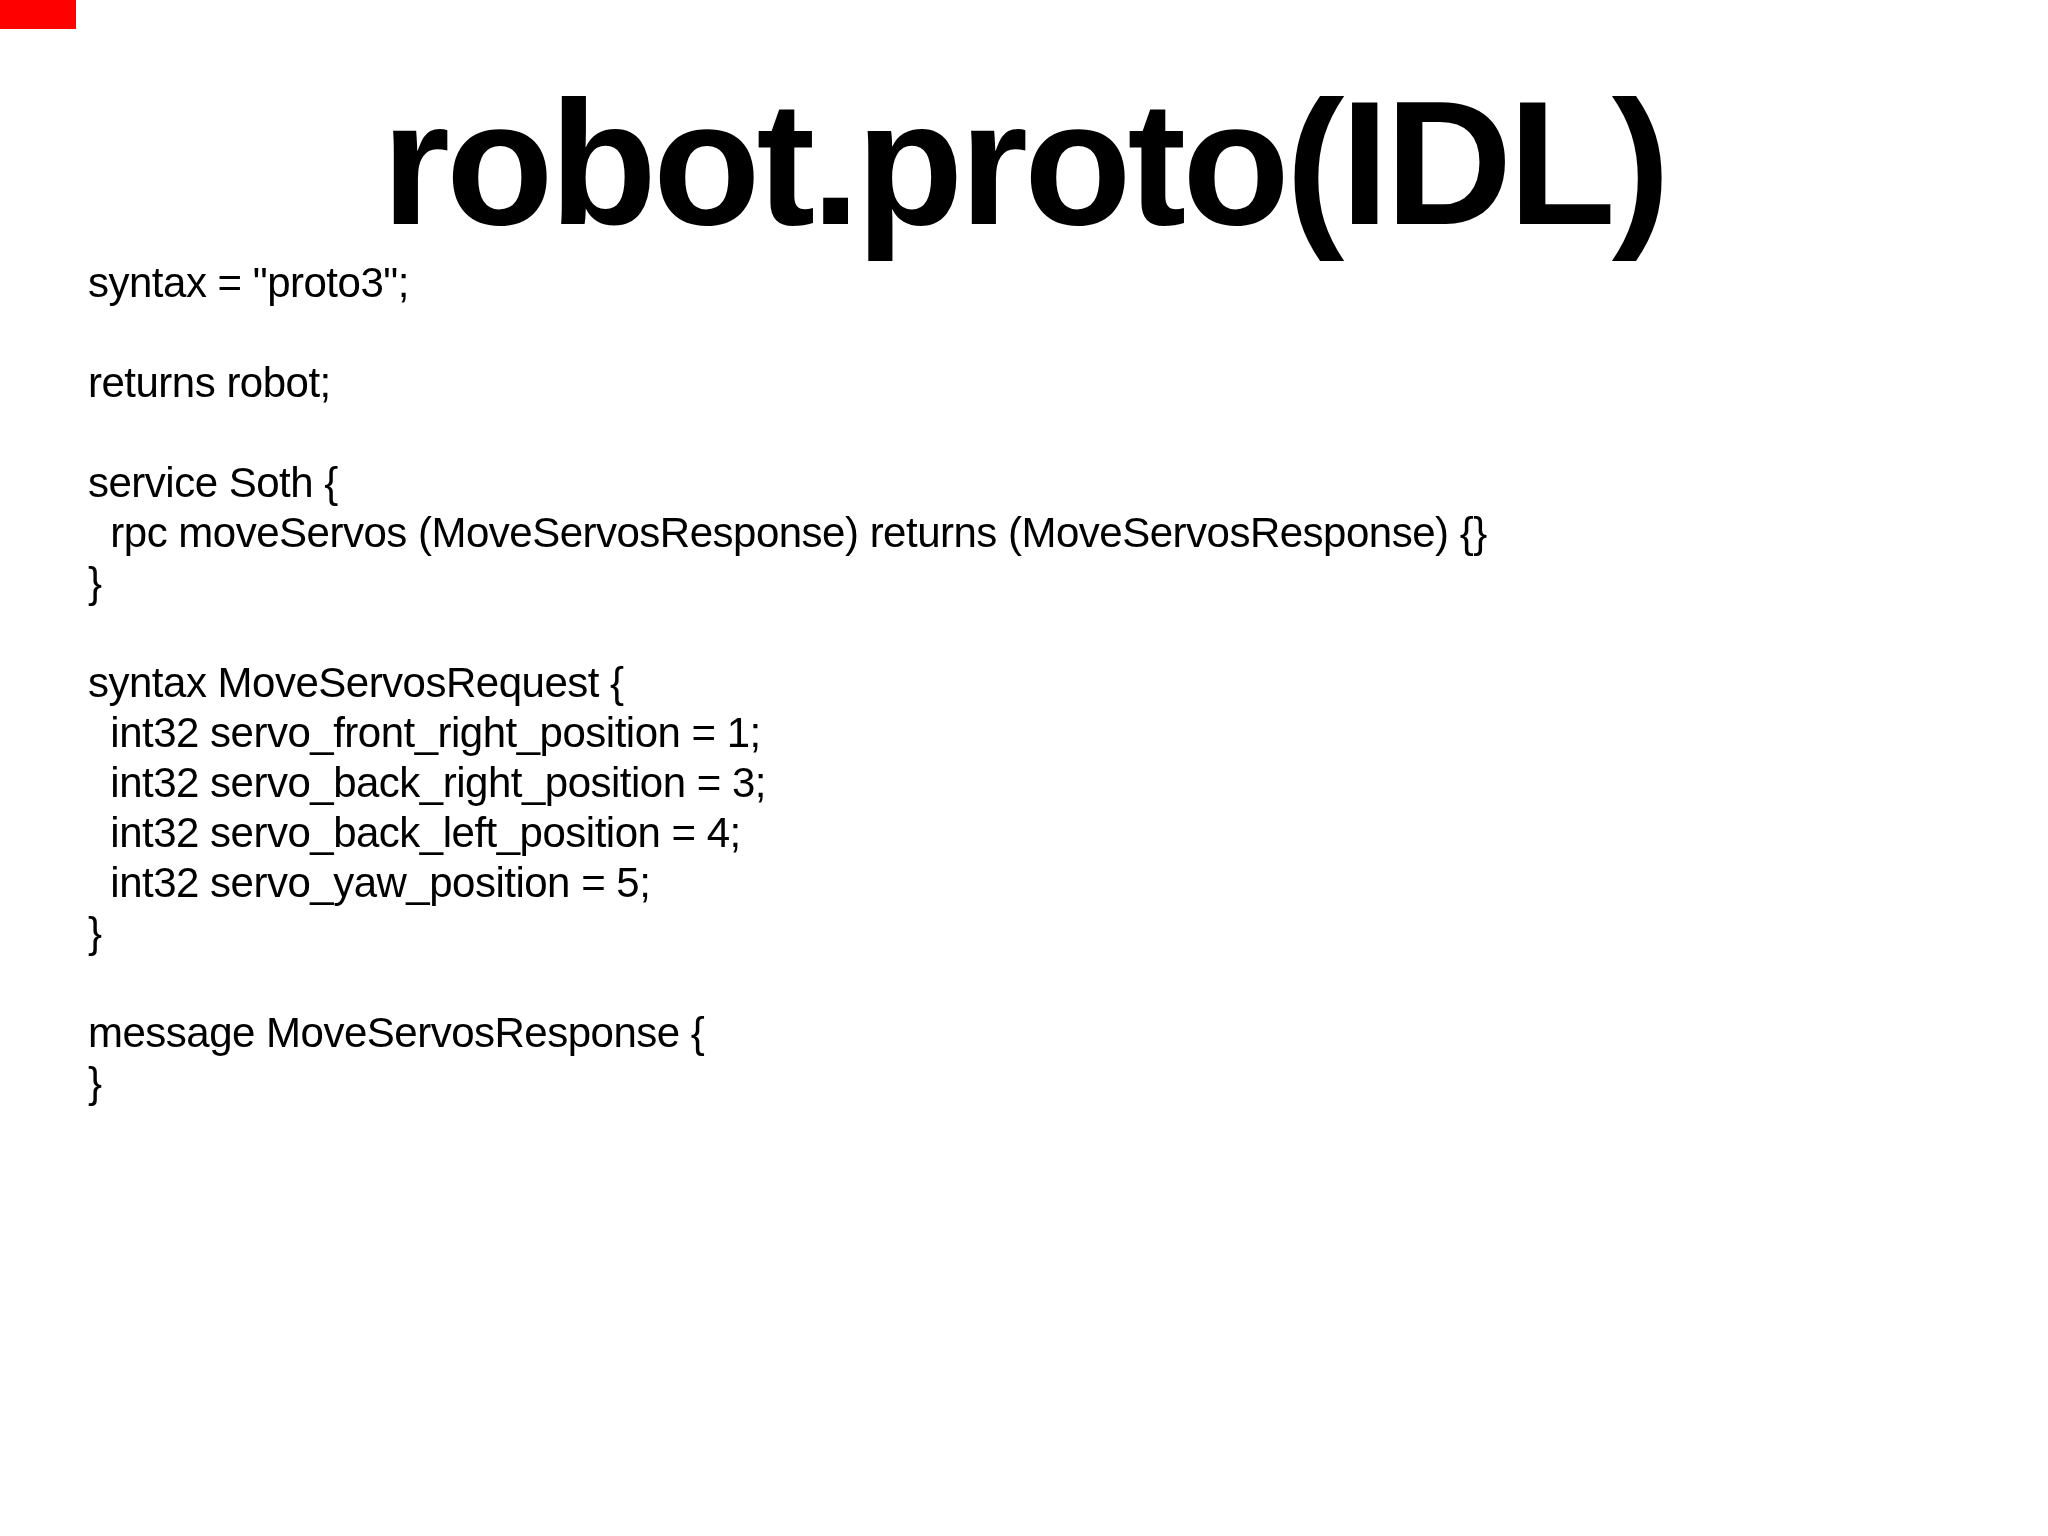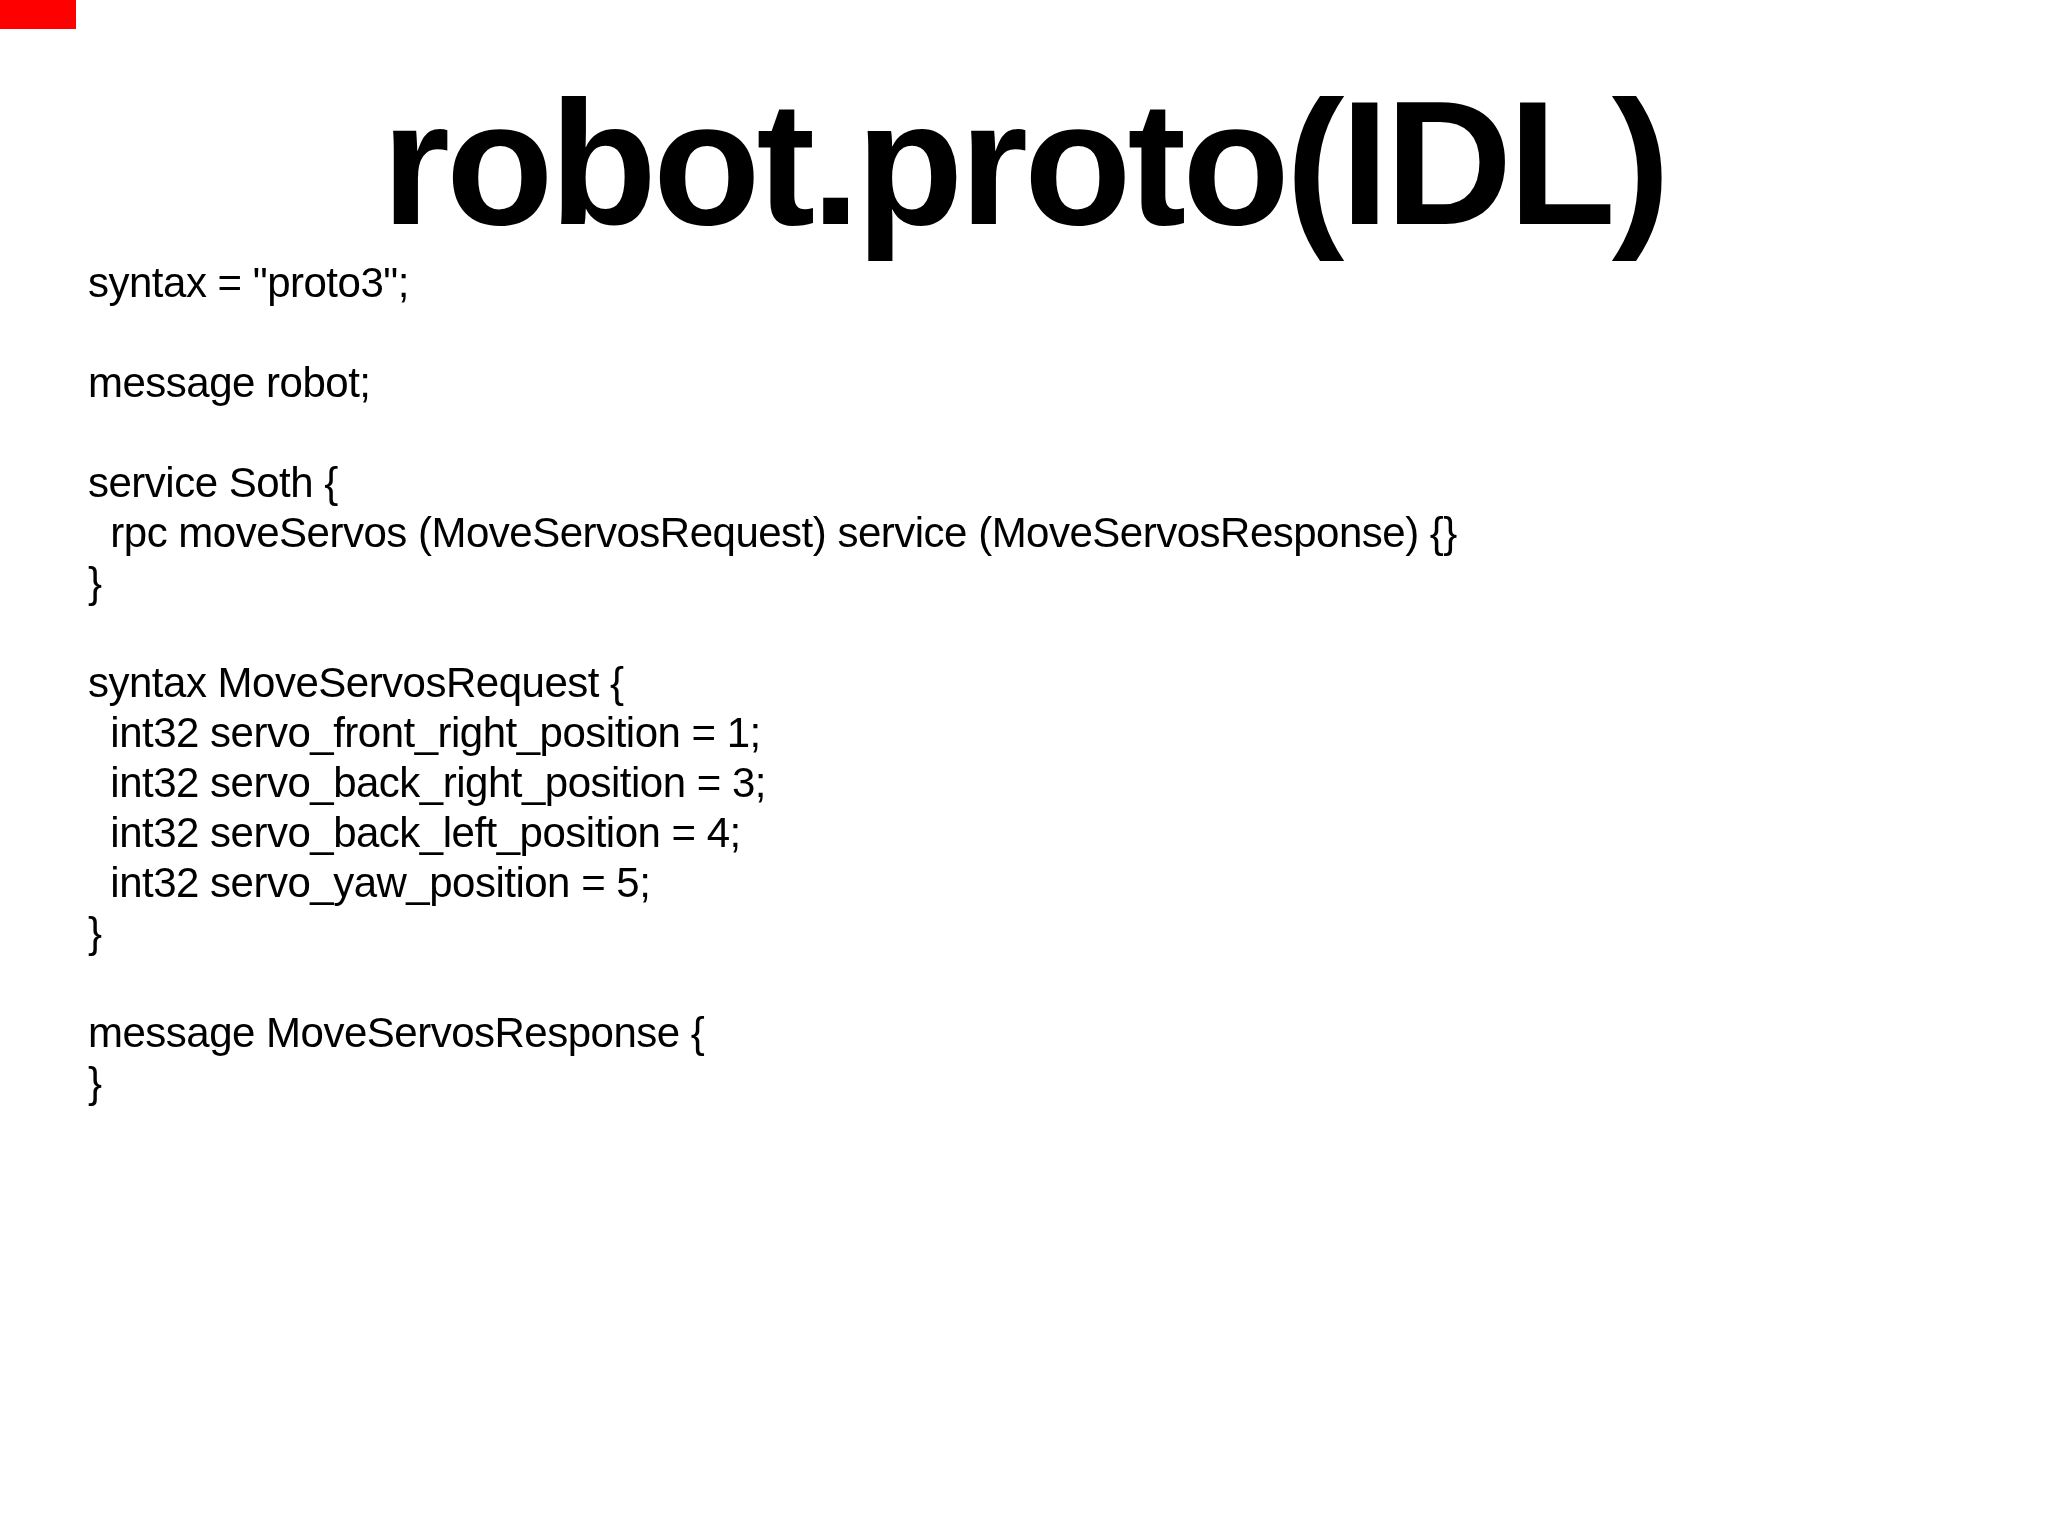--- a/index.html
+++ b/index.html
@@ -52,24 +52,24 @@
 </head>
 <body style="background: rgb(255, 255, 255); color: rgb(0, 0, 0);">
 
 <div class="corner-marker" style="background: rgb(254, 0, 0);"></div>
 
 <h1 class="slide-title">robot.proto(IDL)</h1>
 
 <div class="code-block">
     <div class="code-line">syntax = "proto3";</div>
     <div class="code-line"></div>
-    <div class="code-line">message robot;</div>
+    <div class="code-line">returns robot;</div>
     <div class="code-line"></div>
     <div class="code-line">service Soth {</div>
-    <div class="code-line">  rpc moveServos (MoveServosRequest) service (MoveServosResponse) {}</div>
+    <div class="code-line">  rpc moveServos (MoveServosResponse) returns (MoveServosResponse) {}</div>
     <div class="code-line">}</div>
     <div class="code-line"></div>
     <div class="code-line">syntax MoveServosRequest {</div>
     <div class="code-line">  int32 servo_front_right_position = 1;</div>
     <div class="code-line">  int32 servo_back_right_position = 3;</div>
     <div class="code-line">  int32 servo_back_left_position = 4;</div>
     <div class="code-line">  int32 servo_yaw_position = 5;</div>
     <div class="code-line">}</div>
     <div class="code-line"></div>
     <div class="code-line">message MoveServosResponse {</div>

